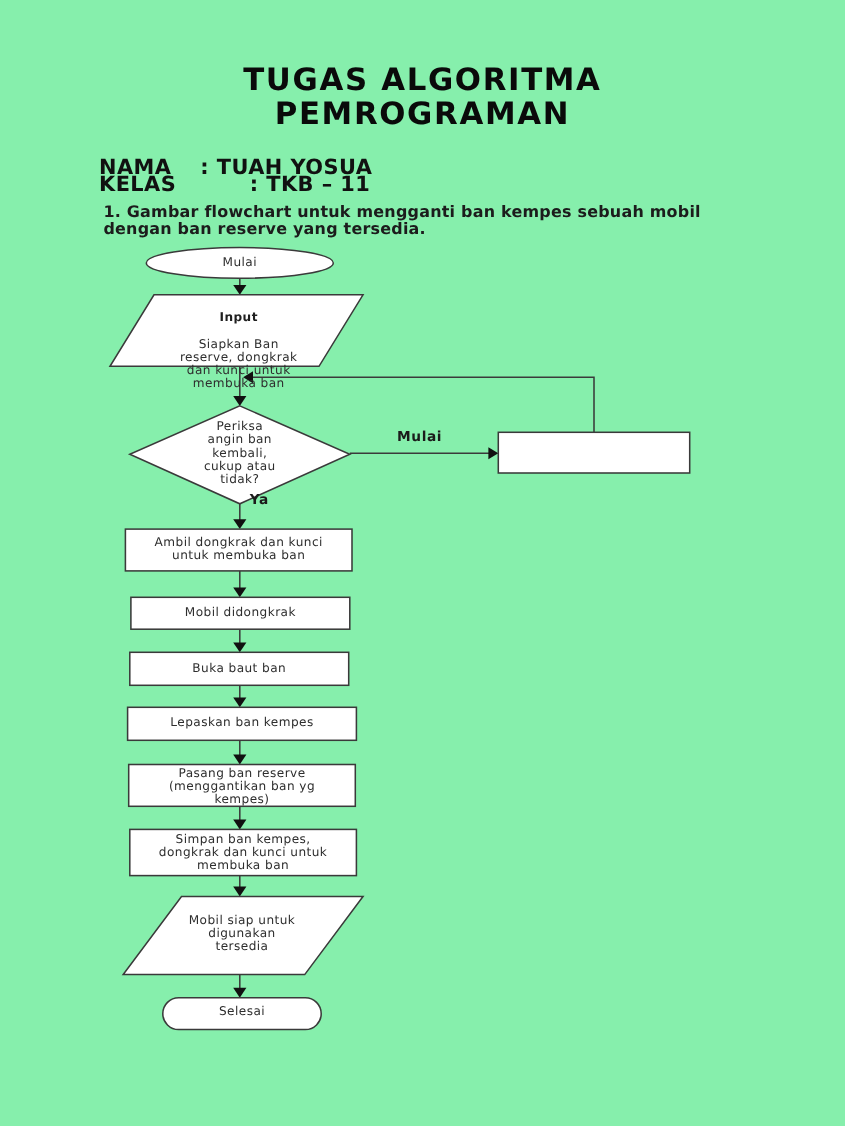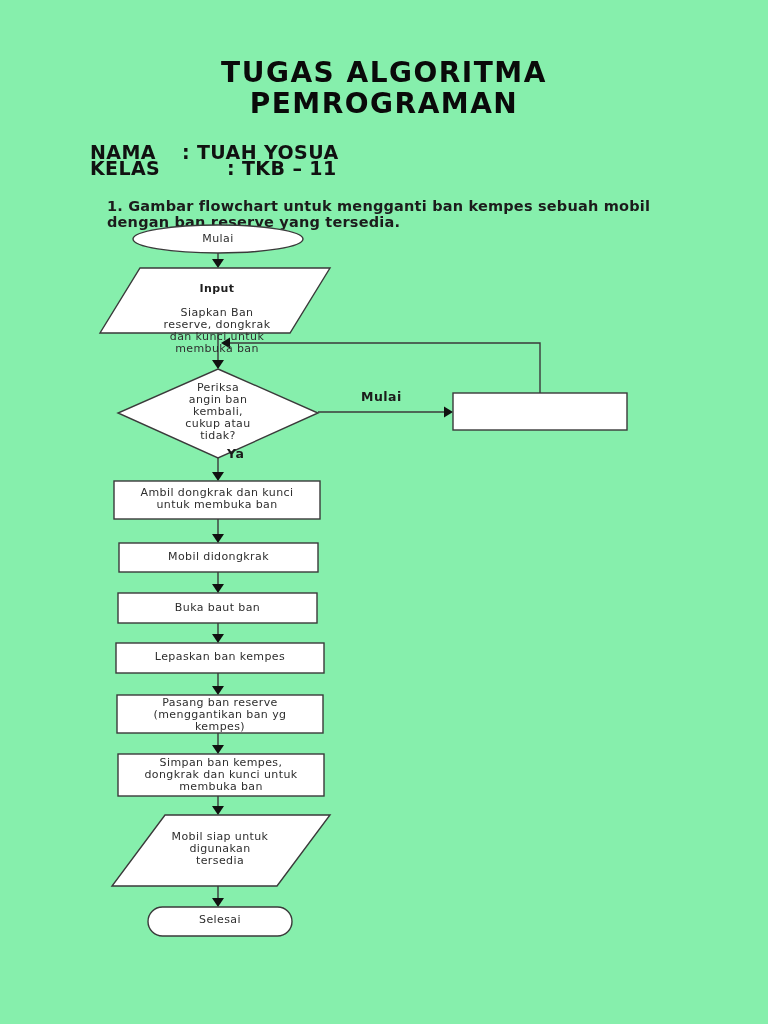--- a/index.html
+++ b/index.html
@@ -19,21 +19,21 @@
     color:#0a0a0a;
     white-space:pre-line;
   }
   .meta-row{
     position:absolute;left:90px;width:500px;height:16px;
     font-size:19px;font-weight:bold;color:#111;letter-spacing:.4px;
   }
   .meta-row .meta-value{position:absolute;top:0;white-space:pre;}
   .question{
     position:absolute;top:181px;left:90px;width:600px;
-    margin:17px;
+    margin:4px;
     font-size:14.5px;font-weight:bold;color:#1c1c1c;
     line-height:16px;letter-spacing:.2px;
     white-space:pre-line;
   }
   .flow-svg{position:absolute;left:0;top:0;width:768px;height:1024px;}
   .nl{
     position:absolute;
     text-align:center;
     font-size:11px;line-height:12px;letter-spacing:.4px;
     color:#2e2e2e;

